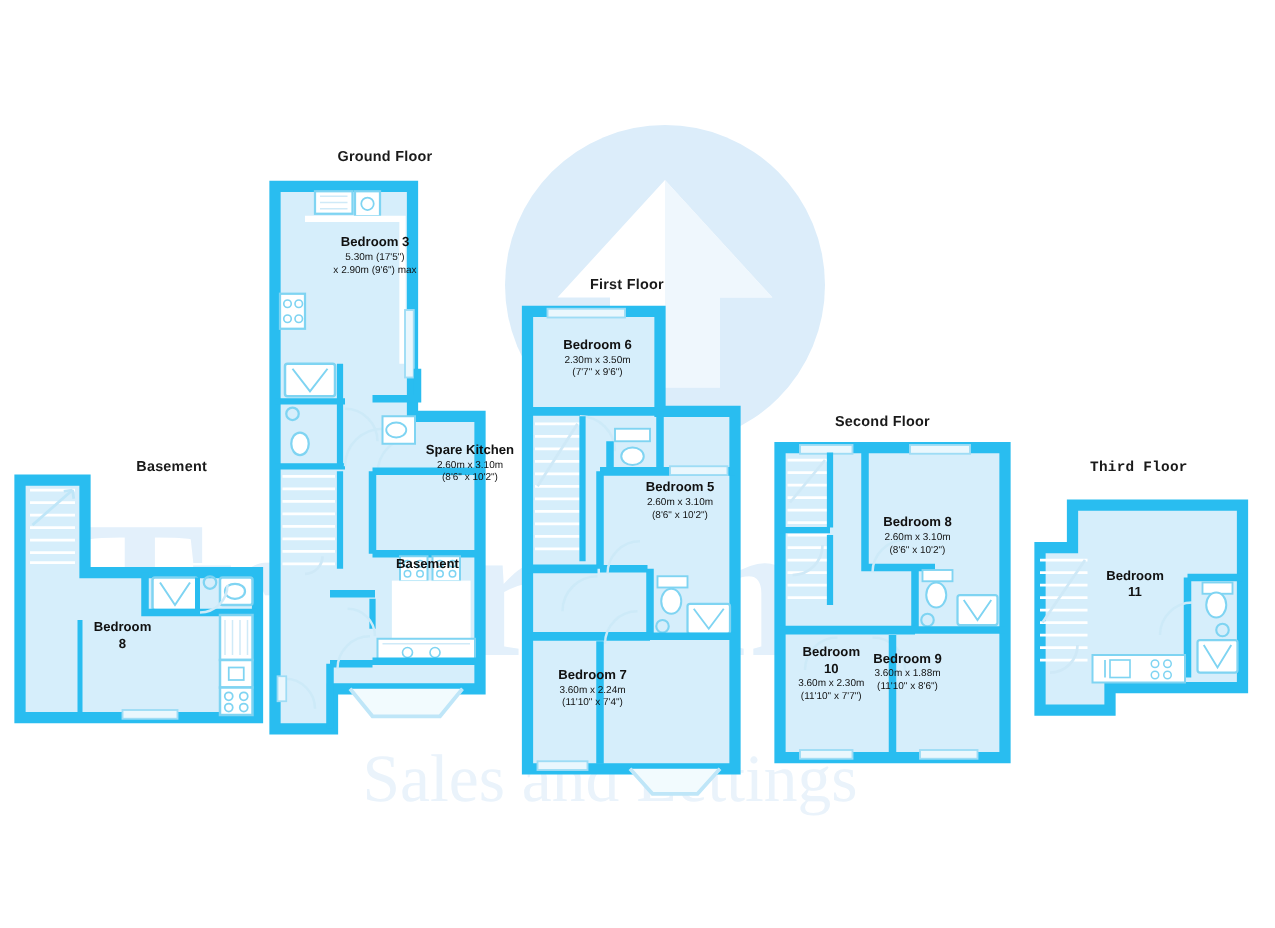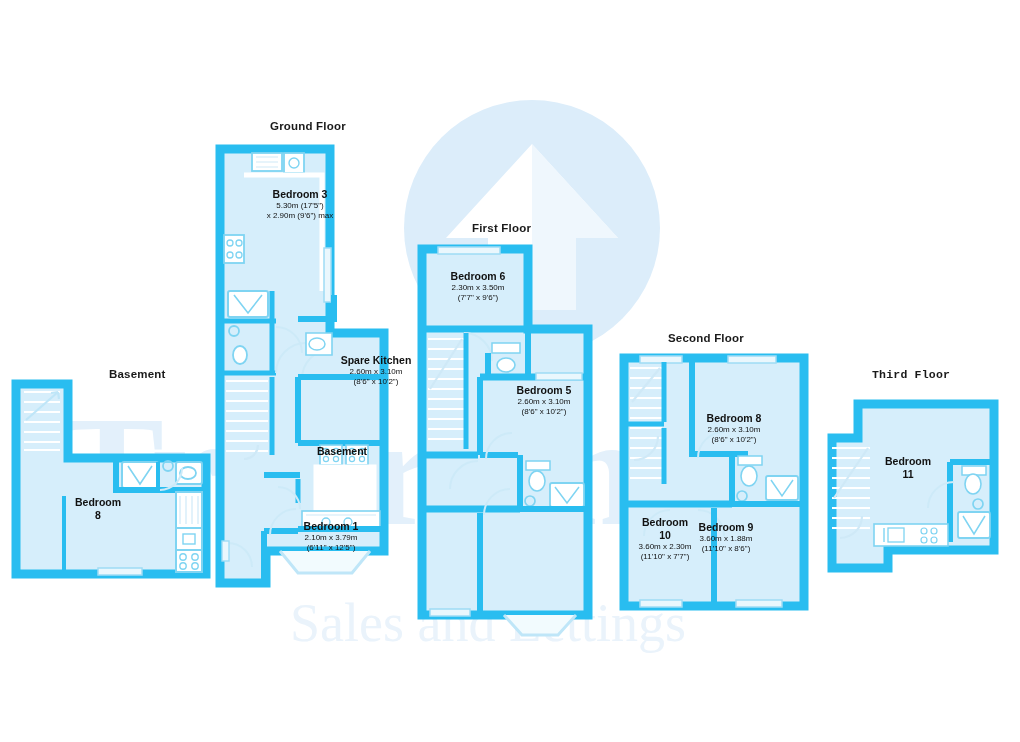--- a/index.html
+++ b/index.html
@@ -187,25 +187,20 @@
     <span>x 2.90m (9'6") max</span>
   </div>
   <div class="rm" style="left:300px;top:354px;width:84px;margin-left:34px;">
     <b style="white-space:normal;">Spare Kitchen</b>
     <span>2.60m x 3.10m</span>
     <span>(8'6" x 10'2")</span>
   </div>
   <div class="rm" style="left:302px;top:445px;width:80px;">
     <b>Basement</b>
   </div>
-  <div class="rm" style="left:272px;top:520px;width:118px;">
-    <b>Bedroom 1</b>
-    <span>2.10m x 3.79m</span>
-    <span>(6'11" x 12'5")</span>
-  </div>
 
   <div class="ttl" style="left:472px;top:222px;">First Floor</div>
   <svg class="plan" style="left:416px;top:243px;" width="182" height="395" viewBox="0 0 182 395">
     <g>
       <path d="M6 6 H112 V86 H172 V372 H6 Z" fill="#d6eefb"></path>
       <path d="M6 6 H112 V86 H172 V372 H6 Z" fill="none" stroke="#29bdf0" stroke-width="9" stroke-linejoin="miter"></path>
 
       <rect x="22" y="4" width="62" height="7" fill="#eaf7fd" stroke="#9edcf5" stroke-width="1.5"></rect>
 
       <path d="M6 86 H112" stroke="#29bdf0" stroke-width="7"></path>
@@ -254,20 +249,25 @@
   </svg>
   <div class="rm" style="left:428px;top:270px;width:100px;">
     <b>Bedroom 6</b>
     <span>2.30m x 3.50m</span>
     <span>(7'7" x 9'6")</span>
   </div>
   <div class="rm" style="left:494px;top:384px;width:100px;">
     <b>Bedroom 5</b>
     <span>2.60m x 3.10m</span>
     <span>(8'6" x 10'2")</span>
+  </div>
+  <div class="rm" style="left:424px;top:534px;width:100px;">
+    <b>Bedroom 7</b>
+    <span>3.60m x 2.24m</span>
+    <span>(11'10" x 7'4")</span>
   </div>
 
   <div class="ttl" style="left:668px;top:332px;">Second Floor</div>
   <svg class="plan" style="left:618px;top:352px;" width="192" height="265" viewBox="0 0 192 265">
     <g>
       <path d="M6 6 H186 V254 H6 Z" fill="#d6eefb"></path>
       <path d="M6 6 H186 V254 H6 Z" fill="none" stroke="#29bdf0" stroke-width="9" stroke-linejoin="miter"></path>
 
       <rect x="22" y="4" width="42" height="7" fill="#eaf7fd" stroke="#9edcf5" stroke-width="1.5"></rect>
       <rect x="110" y="4" width="48" height="7" fill="#eaf7fd" stroke="#9edcf5" stroke-width="1.5"></rect>

